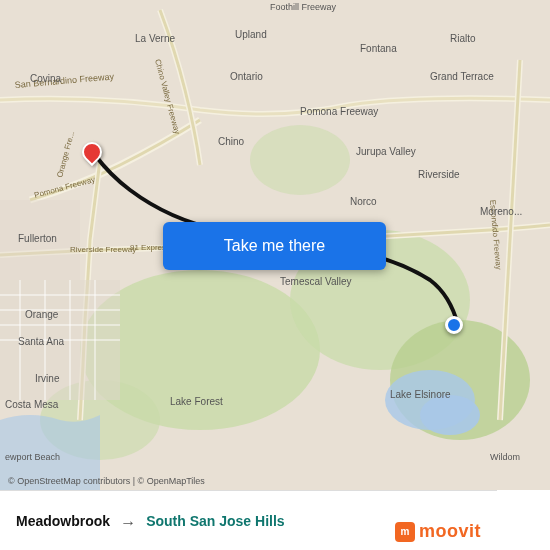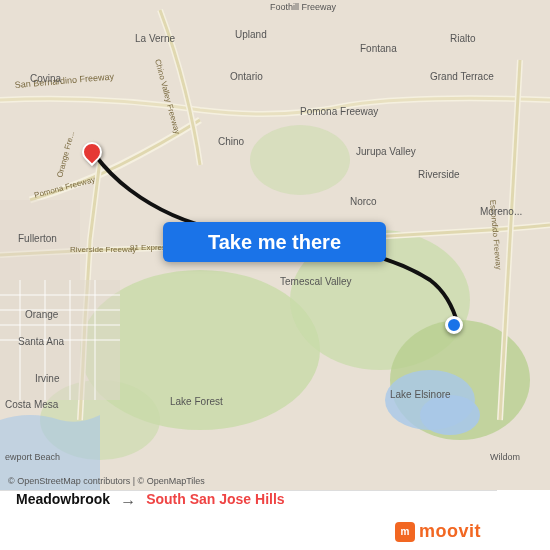--- a/index.html
+++ b/index.html
@@ -25,62 +25,62 @@
       height: 100%;
       position: absolute;
       top: 0; left: 0;
     }
 
     #take-me-there-btn {
       position: absolute;
       top: 222px;
       left: 163px;
       width: 223px;
-      height: 40px;
+      height: 48px;
       background: #1a73e8;
       color: white;
       border: none;
       border-radius: 6px;
-      font-size: 20px;
-      font-weight: 700;
+      font-size: 16px;
+      font-weight: 400;
       cursor: pointer;
       display: flex;
       align-items: center;
       justify-content: center;
       box-shadow: 0 2px 8px rgba(0,0,0,0.35);
       z-index: 10;
     }
 
     #bottom-bar {
       width: 497px;
       height: 60px;
       background: white;
       display: flex;
-      align-items: flex-start;
+      align-items: center;
       padding: 0 16px;
       border-top: 1px solid #ddd;
       position: relative;
     }
 
     #origin-label {
       font-size: 14px;
       font-weight: 600;
       color: #111;
     }
 
     #arrow-icon {
       margin: 0 10px;
       color: #555;
       font-size: 16px;
     }
 
     #dest-label {
       font-size: 14px;
       font-weight: 600;
-      color: #ef4444;
+      color: #0f766e;
     }
 
     #moovit-logo {
       position: absolute;
       right: 16px;
       bottom: 8px;
       display: flex;
       align-items: center;
       gap: 4px;
     }

